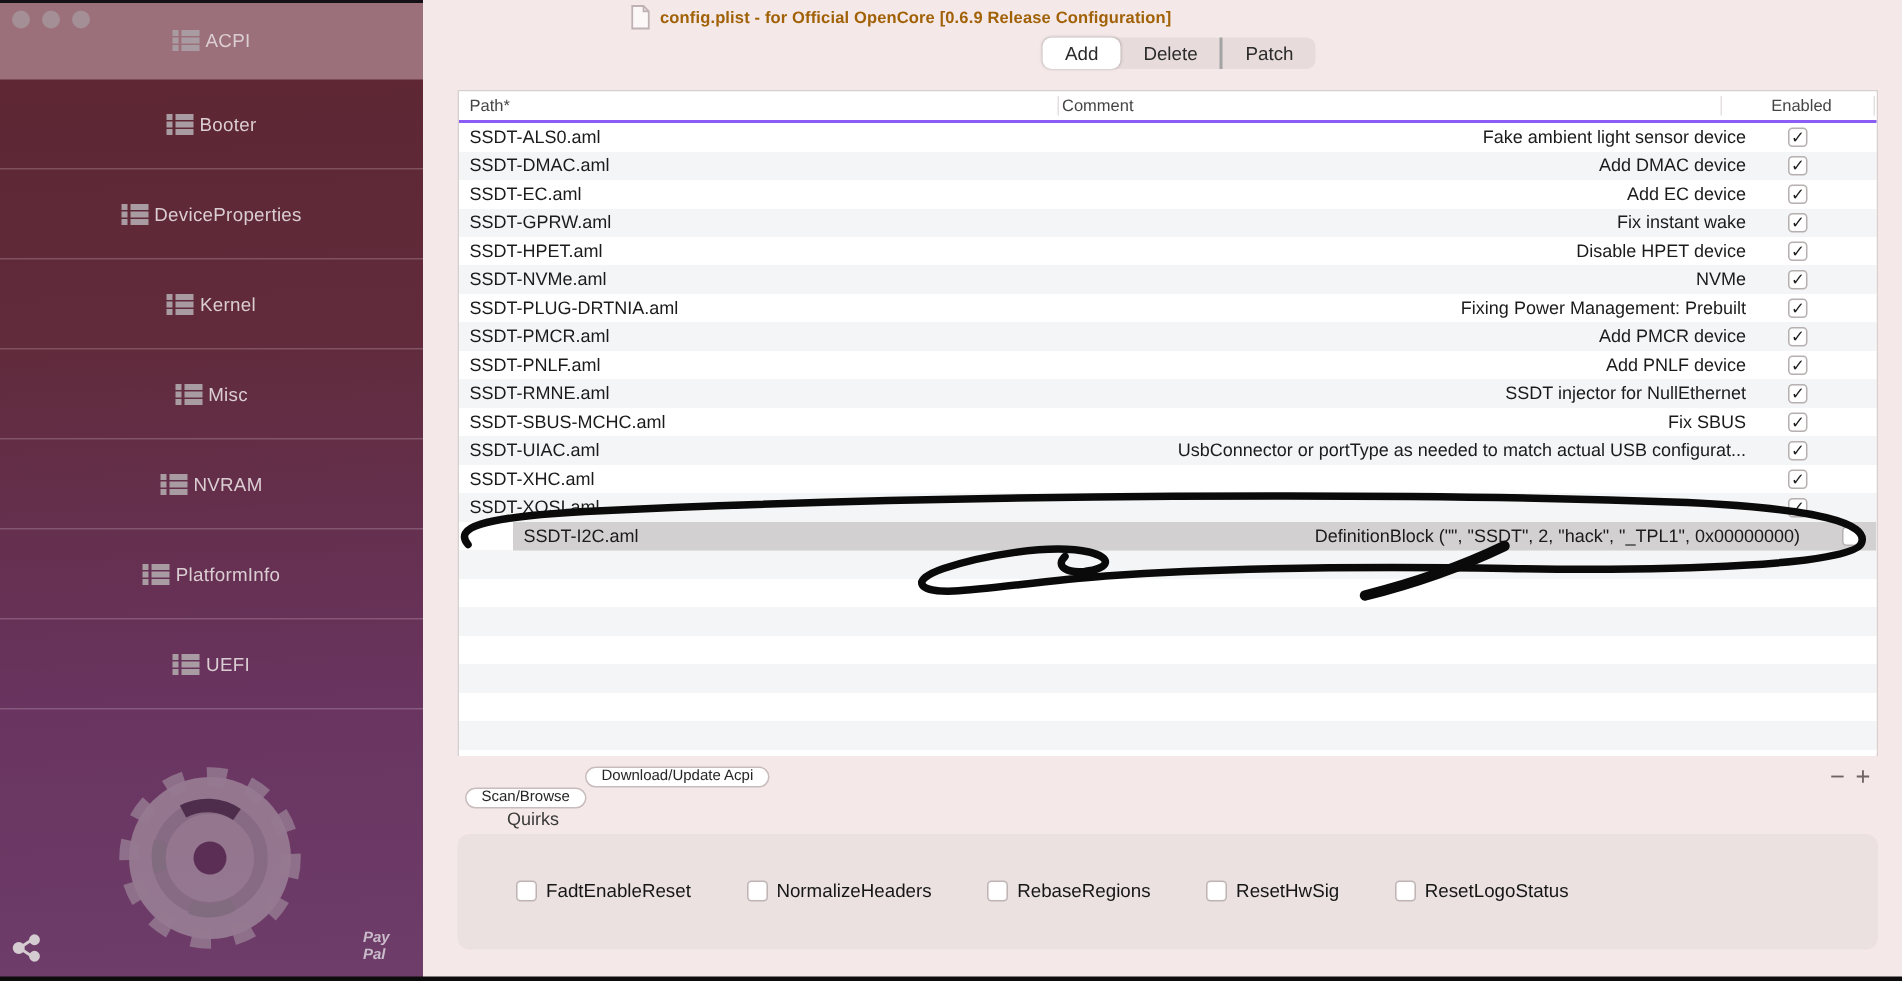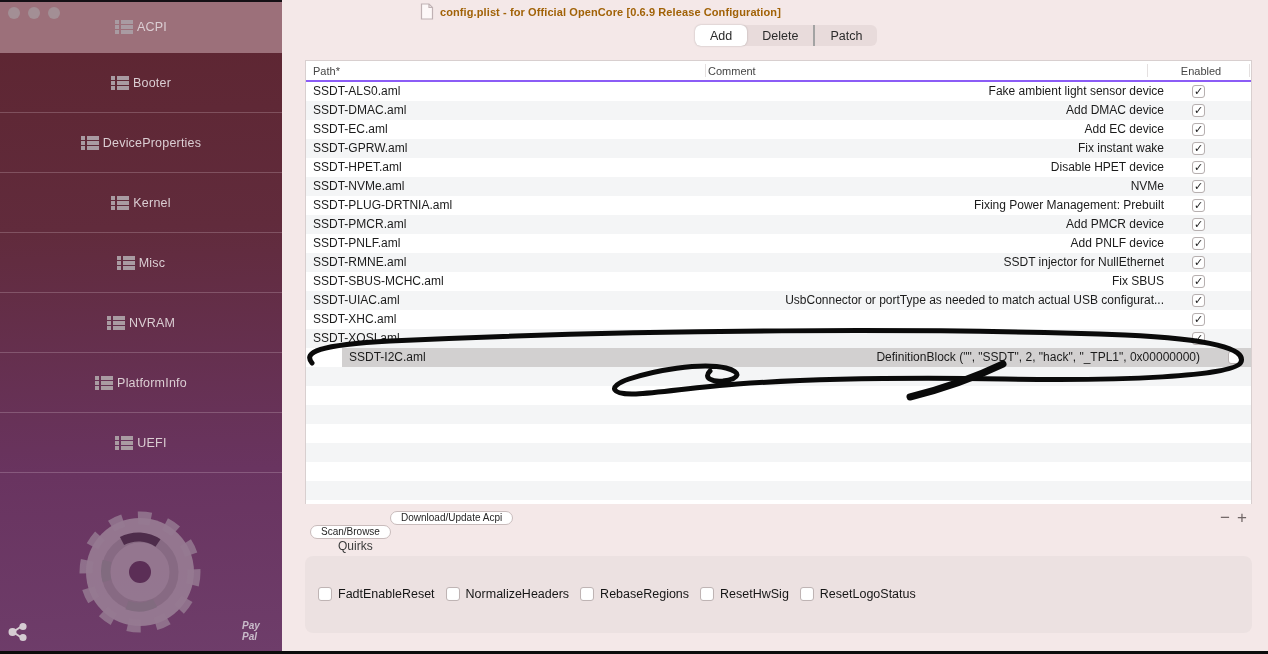--- a/index.html
+++ b/index.html
@@ -56,21 +56,21 @@
   .btn { position:absolute; top:511px; height:14px; background:#fff; border:1px solid #c9bcbc; border-radius:7px; font-size:10px; color:#262626; line-height:12px; padding:0 10px; display:flex; align-items:center; cursor:default; }
   .btn.scan { left:28px;margin-top:14px; }
   .btn.download { left:108px; }
   .plusminus { position:absolute; top:508px; left:938px; font-size:17px; color:#6f6565; display:flex; gap:7px; }
   .plusminus span { cursor:default; }
 
   
   .quirks-label { position:absolute; left:36px; top:539px; font-size:12px; color:#3a3a3a;margin-left:20px; }
   .quirks-panel { position:absolute; left:23px; top:556px; width:947px; height:77px; background:#ece1e1; border-radius:8px; }
   .quirk-row { position:absolute; left:13px; top:31px; display:flex; gap:11px; align-items:center; }
-  .quirk { display:flex; align-items:flex-start; gap:6px; }
+  .quirk { display:flex; align-items:flex-start; gap:6px;margin-left:26px; }
   .quirk .cb { position:relative; width:14px; height:14px; border:1px solid #bfb4b4; }
   .quirk-label { font-size:12.5px; color:#161616; }
 
   
   .annotation { position:absolute; inset:0; pointer-events:none; z-index:20; }
   .bottom-bar { position:absolute; left:0; top:651px; width:1268px; height:3px; background:#0c0c0c; z-index:30; }
 </style>
 </head>
 <body>
 

